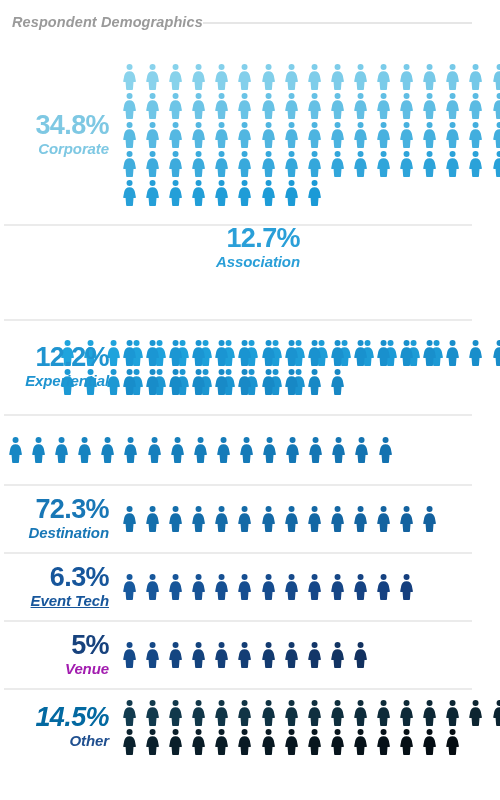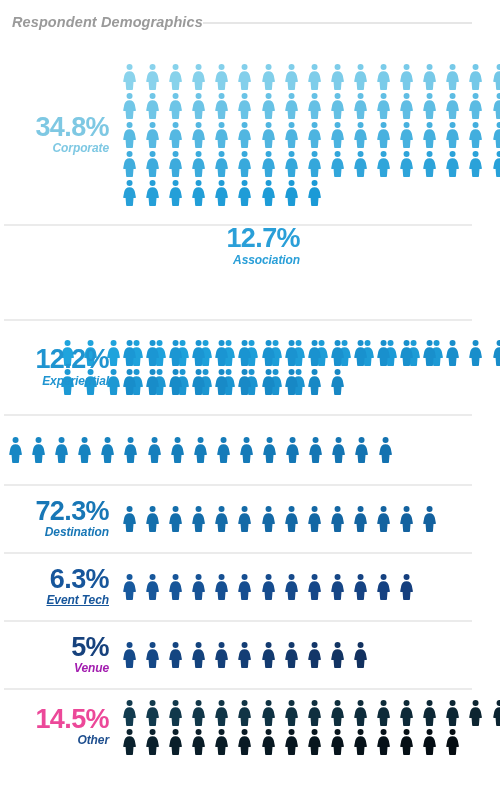--- a/index.html
+++ b/index.html
@@ -76,21 +76,21 @@
   }
   .pct {
     display: block;
     font-size: 27px;
     font-weight: bold;
     letter-spacing: -0.6px;
     line-height: 1.06;
   }
   .cat {
     display: block;
-    font-size: 12px;
+    font-size: 15px;
     font-style: italic;
     font-weight: bold;
     letter-spacing: -0.1px;
     margin-top: 1px;
     line-height: 1.1;
   }
 
   .figures {
     flex: 1 1 auto;
     display: flex;
@@ -1326,21 +1326,21 @@
                 <circle cx="11.5" cy="4.1" r="3.0" fill="#12315f"></circle>
                 <path fill="#12315f" d="M11.5 8.2c-3.0 0-4.7 1.7-5.3 4.6l-1.0 5.2c-0.12 0.62 0.2 1.05 0.8 1.05h1.55l0.55 7.2c0.03 0.42 0.33 0.72 0.76 0.72h5.28c0.43 0 0.73-0.3 0.76-0.72l0.55-7.2h1.55c0.6 0 0.92-0.43 0.8-1.05l-1.0-5.2c-0.6-2.9-2.3-4.6-5.3-4.6z"></path>
               </svg>
             </span>
           </div>
         </div>
       </div>
       <div class="demo-row" style="height: 76px;">
         <div class="divider"></div>
         <div class="label-block">
-          <span class="pct" style="color: #ec4899;">14.5%</span>
+          <span class="pct" style="color: #0369a1; font-style: italic;">14.5%</span>
           <span class="cat" style="color: rgb(31, 79, 143);">Other</span>
         </div>
         <div class="figures">
           <div class="fig-line">
             <span class="person">
               <svg viewBox="0 0 23 27" xmlns="http://www.w3.org/2000/svg">
                 <circle cx="11.5" cy="4.1" r="3.0" fill="#123b4f"></circle>
                 <path fill="#123b4f" d="M11.5 8.2c-3.0 0-4.7 1.7-5.3 4.6l-1.0 5.2c-0.12 0.62 0.2 1.05 0.8 1.05h1.55l0.55 7.2c0.03 0.42 0.33 0.72 0.76 0.72h5.28c0.43 0 0.73-0.3 0.76-0.72l0.55-7.2h1.55c0.6 0 0.92-0.43 0.8-1.05l-1.0-5.2c-0.6-2.9-2.3-4.6-5.3-4.6z"></path>
               </svg>
             </span>

